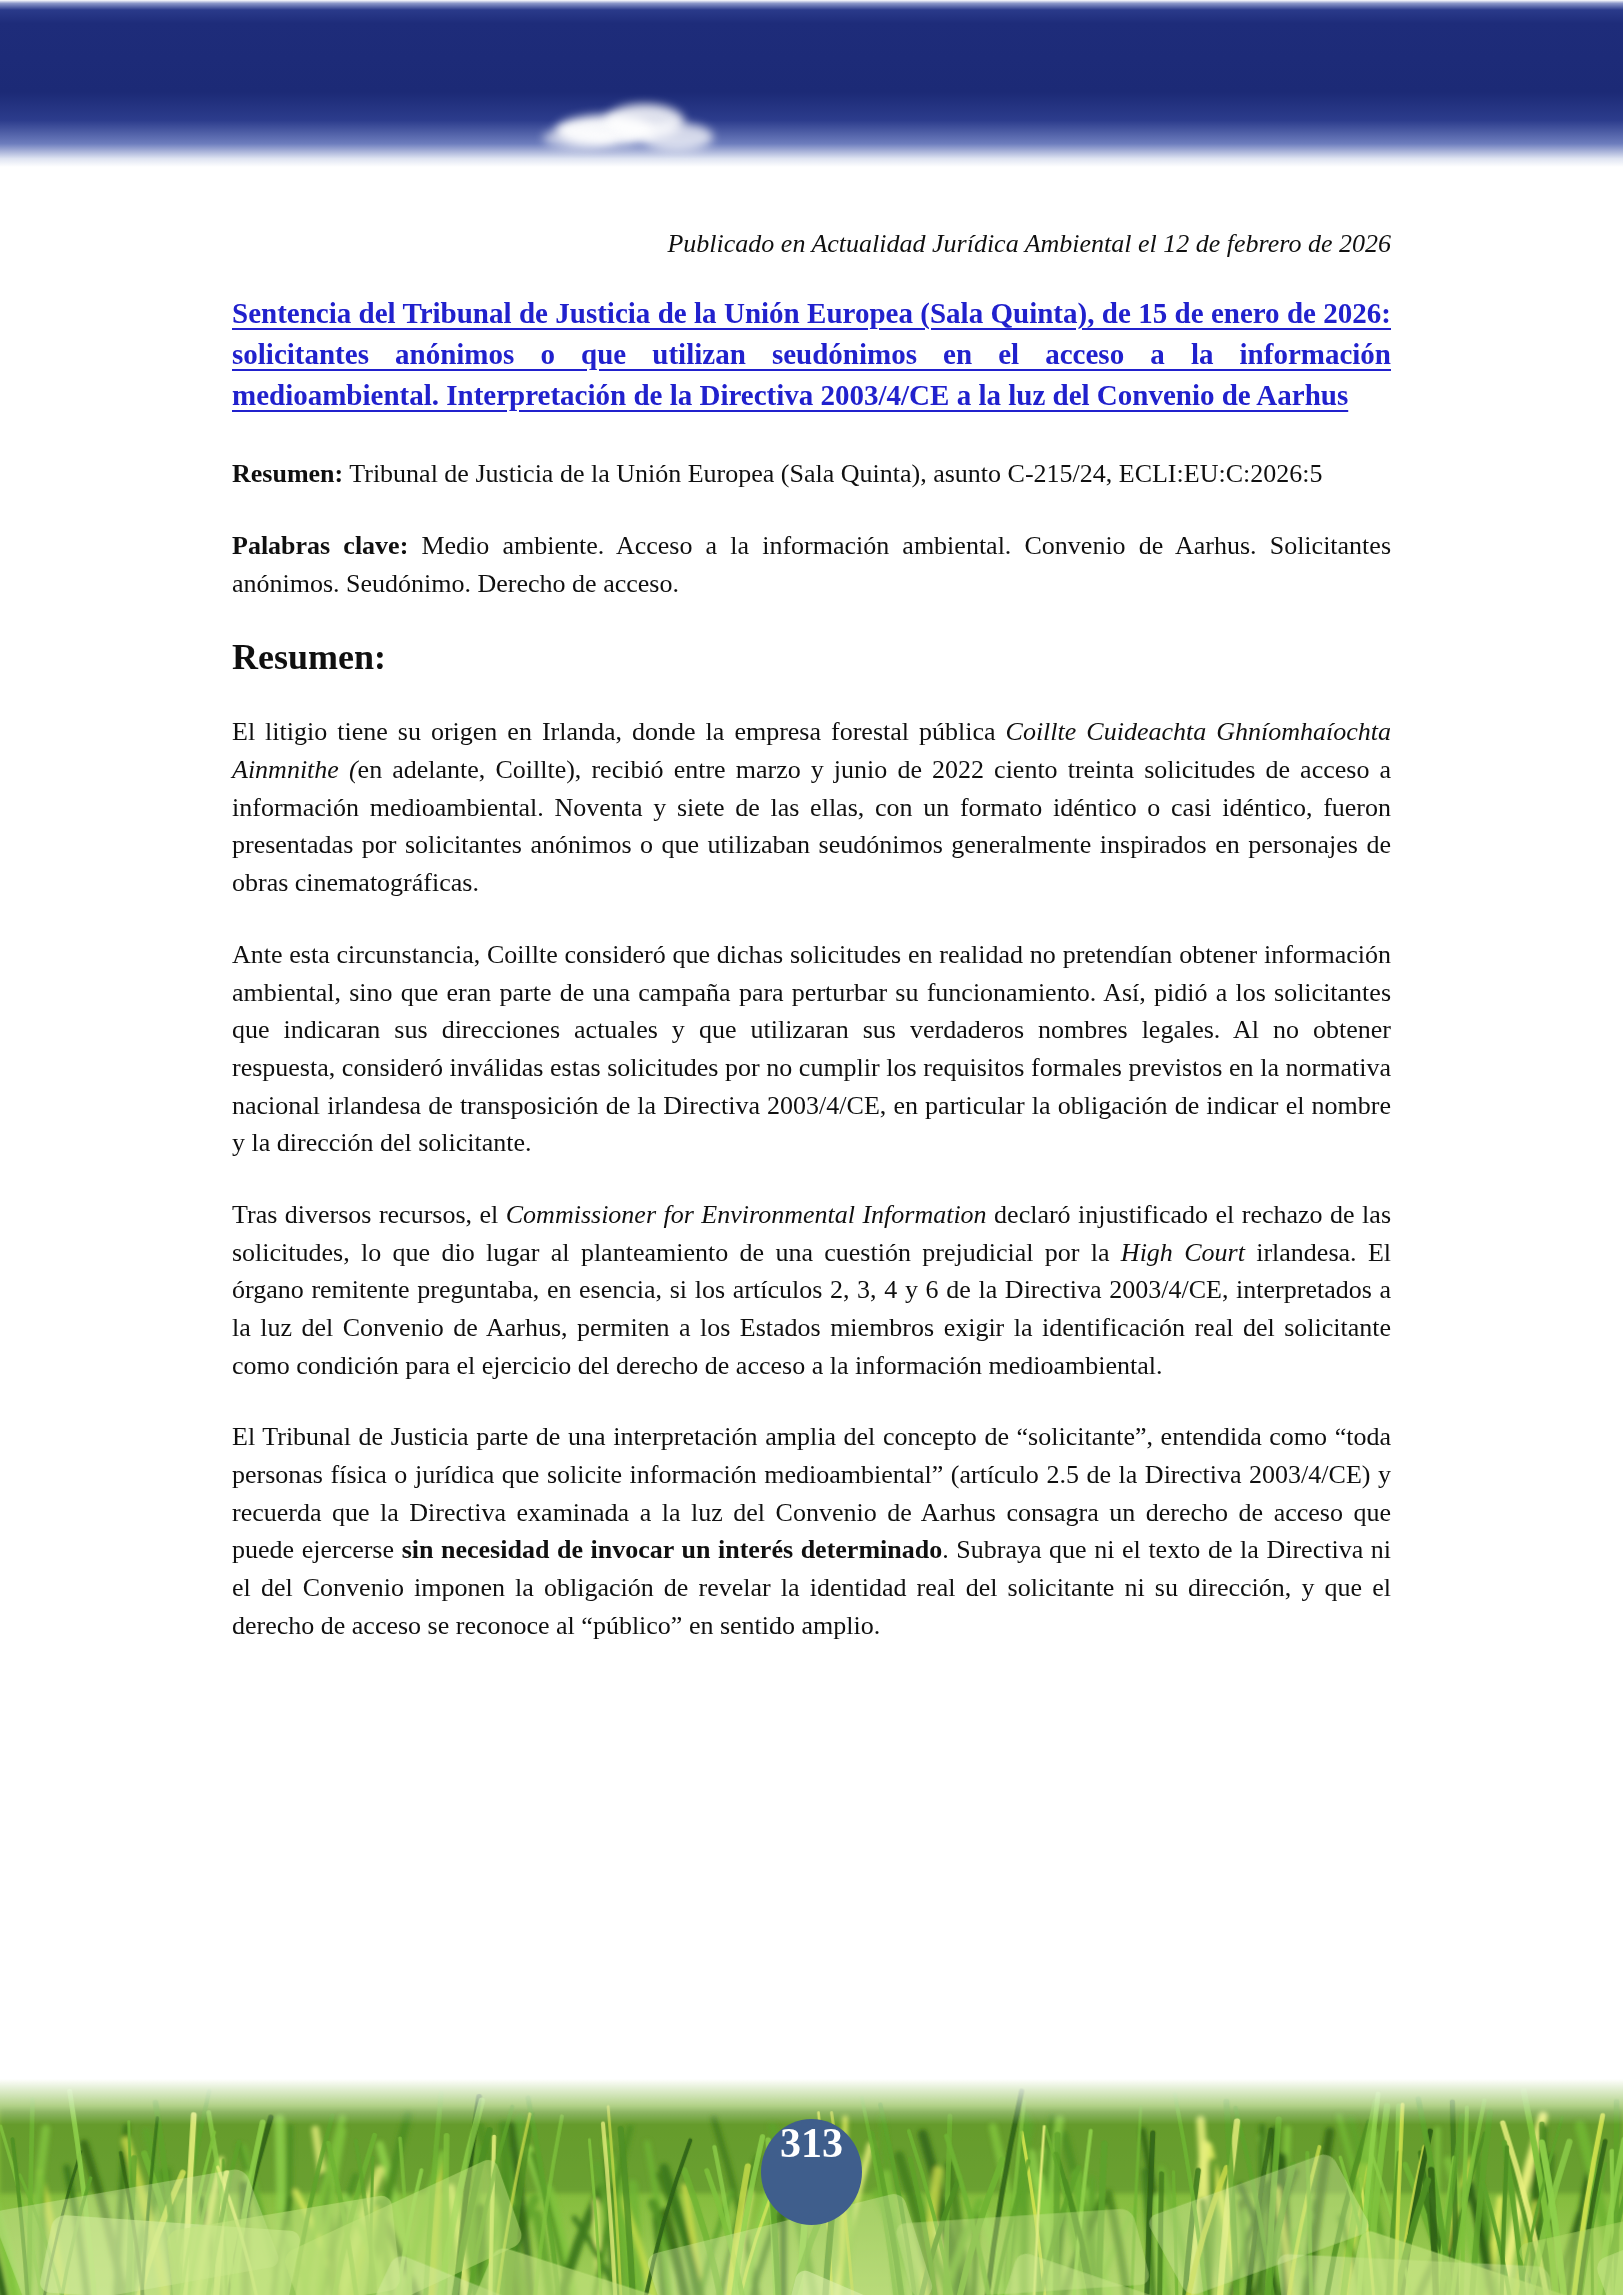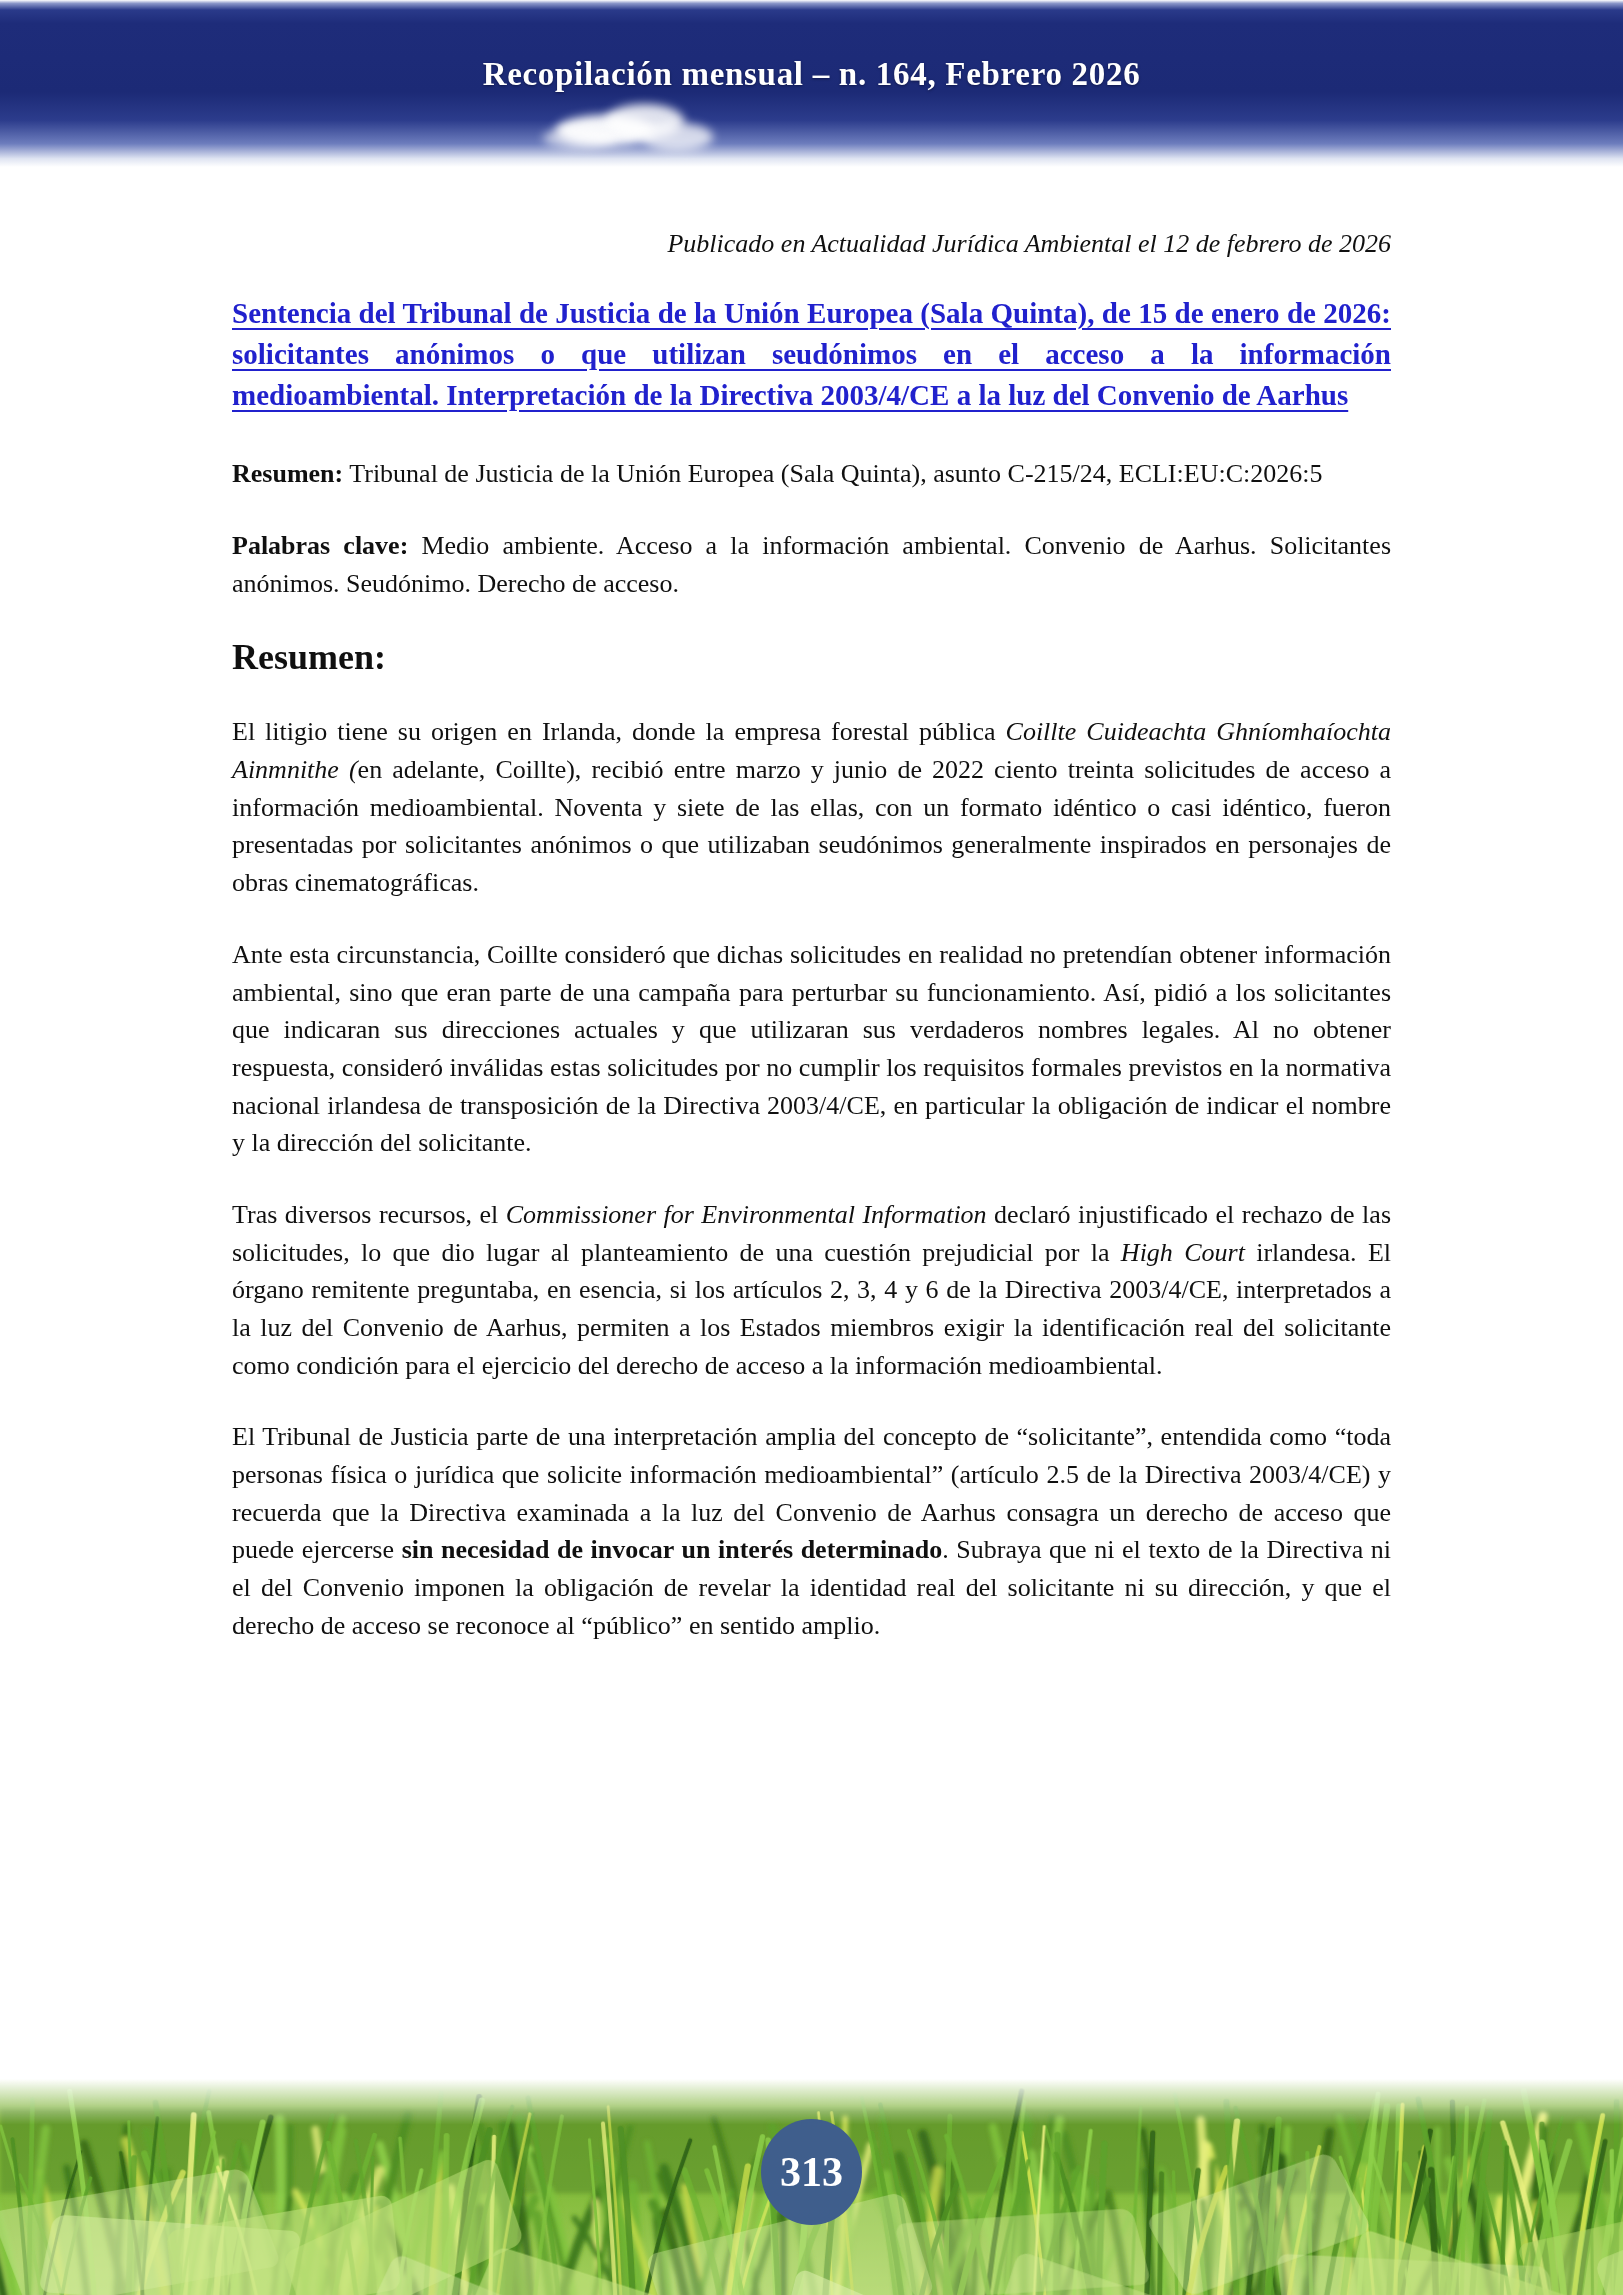--- a/index.html
+++ b/index.html
@@ -81,42 +81,41 @@
     overflow: hidden;
   }
   .grass-footer svg { display: block; width: 1623px; height: 216px; }
 
   .page-badge {
     position: absolute;
     left: 761px; top: 2119px;
     width: 101px; height: 106px;
     background: var(--badge-blue, #3f5e8c);
     border-radius: 50%;
-    display: flex; align-items: center; justify-content: center;
+    display: flex; justify-content: center;
     z-index: 5;
   }
   .page-badge span {
     color: #ffffff;
     font-size: 42px; font-weight: 700;
     font-family: "Liberation Serif", "DejaVu Serif", serif;
   }
 </style>
 </head>
 <body>
 
 <div class="page">
 
   <header class="header-banner">
     <span class="cloud">
         <i></i>
         <i></i>
         <i></i>
         <i></i>
       </span>
-    <h1>Recopilación mensual – n. 164, Febrero 2026</h1>
   </header>
 
   <main>
     <p class="published-line">Publicado en Actualidad Jurídica Ambiental el 12 de febrero de 2026</p>
 
     <h2 class="article-title">Sentencia del Tribunal de Justicia de la Unión Europea (Sala Quinta), de 15 de enero de 2026: solicitantes anónimos o que utilizan seudónimos en el acceso a la información medioambiental. Interpretación de la Directiva 2003/4/CE a la luz del Convenio de Aarhus</h2>
 
     <p class="para"><span class="run-bold">Resumen:</span><span> Tribunal de Justicia de la Unión Europea (Sala Quinta), asunto C-215/24, ECLI:EU:C:2026:5</span></p>
     <p class="para"><span class="run-bold">Palabras clave:</span><span> Medio ambiente. Acceso a la información ambiental. Convenio de Aarhus. Solicitantes anónimos. Seudónimo. Derecho de acceso.</span></p>
 

